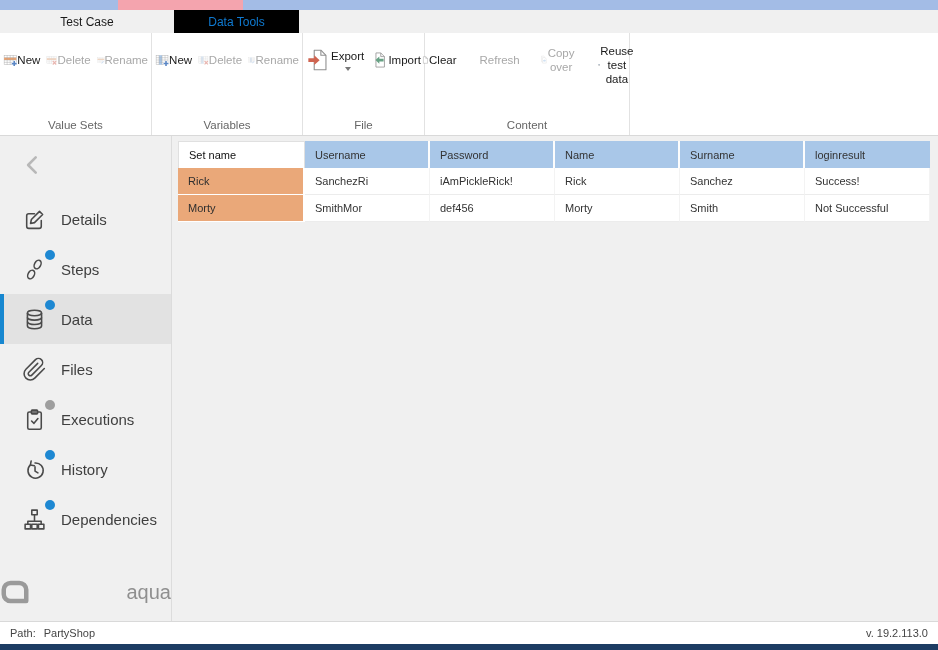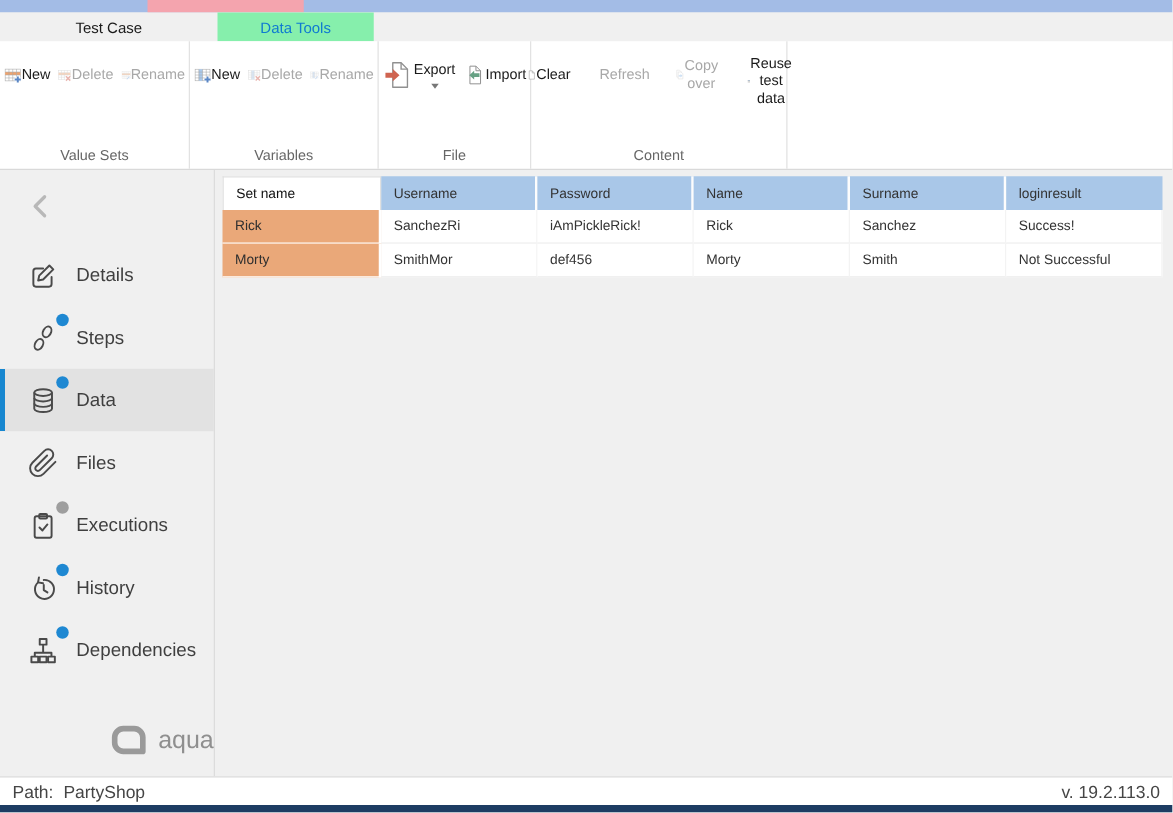--- a/index.html
+++ b/index.html
@@ -8,21 +8,21 @@
 
   
   .top-strip { position:absolute; top:0; left:0; width:938px; height:10px; background:#a3bce6; }
   .pink-seg { position:absolute; top:0; left:118px; width:125px; height:10px; background:#f4a4ae; }
 
   
   .tab-row { position:absolute; top:10px; left:0; width:938px; height:23px; background:#f0f0f0; display:flex; }
   .tab { display:flex; align-items:center; justify-content:center; font-size:12px; color:#1a1a1a; cursor:default;margin-left:28px; }
   .tab.t0 { width:118px; }
   .tab.t1 { width:125px; }
-  .tab.active { background:#86efac; color:#0f7ad1; }
+  .tab.active { background:#000000; color:#0f7ad1; }
 
   
   .ribbon { position:absolute; top:33px; left:0; width:938px; height:103px; background:#fff; border-bottom:1px solid #d9d9d9; display:flex; }
   .rgroup { position:relative; border-right:1px solid #e2e2e2; display:flex; justify-content:center; align-items:flex-start; padding-top:6px; }
   .rgroup.g0 { width:152px; }
   .rgroup.g1 { width:151px; }
   .rgroup.g2 { width:122px; }
   .rgroup.g3 { width:205px;gap:17px; }
   .rgroup-label { position:absolute; bottom:4px; left:0; right:0; text-align:center; font-size:11.5px; color:#666; }
   .rbtn { display:flex; align-items:center; padding:2px 3px; min-width:42px; }
@@ -35,37 +35,37 @@
   
   .sidebar { position:absolute; top:136px; left:0; width:172px; height:485px; background:#f0f0f0; border-right:1px solid #dcdcdc; }
   .back-btn { margin:16px 0 12px 20px; width:26px; height:26px; }
   .nav-item { position:relative; height:50px; display:flex; align-items:center; padding-left:22px; gap:14px; font-size:15px; color:#3f3f3f; cursor:default; }
   .nav-item.selected { background:#e2e2e2; box-shadow:inset 4px 0 0 #1787d0; }
   .icon-wrap { position:relative; width:25px; height:25px; flex:0 0 auto; }
   .icon-wrap svg { width:25px; height:25px; }
   .badge { position:absolute; top:-7px; right:-8px; width:10px; height:10px; border-radius:50%; }
   .badge.blue { background:#1e88d2; }
   .badge.gray { background:#9e9e9e; }
-  .logo-row { position:absolute; bottom:16px; left:0; width:100%; display:flex; align-items:center; justify-content:flex-end; gap:9px; }
+  .logo-row { position:absolute; bottom:16px; left:0; width:100%; display:flex; align-items:center; justify-content:space-between; gap:9px; }
   .logo-text { font-size:20px; color:#8f8f8f; }
 
   
   .dtable { position:absolute; left:178px; top:141px; width:752px; font-size:11px; }
   .trow { display:grid; grid-template-columns:127px 125px 125px 125px 125px 125px; }
   .hcell { height:27px; display:flex; align-items:center; padding-left:10px; }
   .hcell.blue { background:#a9c7e8; color:#333; border-right:2px solid #fdfdfd; }
   .hcell.blue:last-child { border-right:none; }
   .hcell.plain { background:#ffffff; color:#111; border:1px solid #e0e0e0; border-bottom:none; }
   .dcell { height:27px; background:#fff; display:flex; align-items:center; padding-left:10px; color:#333;
            border-bottom:1px solid #ececec; border-right:1px solid #f3f3f3; }
   .dcell.orange { background:#eaa879; color:#2f2f2f; border-right:2px solid #fff; border-bottom:1px solid #fff; }
 
   
   .status-bar { position:absolute; top:621px; left:0; width:938px; height:23px; background:#fff; border-top:1px solid #d9d9d9;
-                display:flex; align-items:center; justify-content:space-between; padding:0 10px; font-size:14px; color:#454545; }
+                display:flex; align-items:center; justify-content:space-between; padding:0 10px; font-size:11px; color:#454545; }
   .status-left { display:flex; gap:8px; }
   .bottom-strip { position:absolute; top:644px; left:0; width:938px; height:6px; background:#1d3c63; }
 </style>
 </head>
 <body>
 
 <div class="top-strip">
   <div class="pink-seg"></div>
 </div>
 

